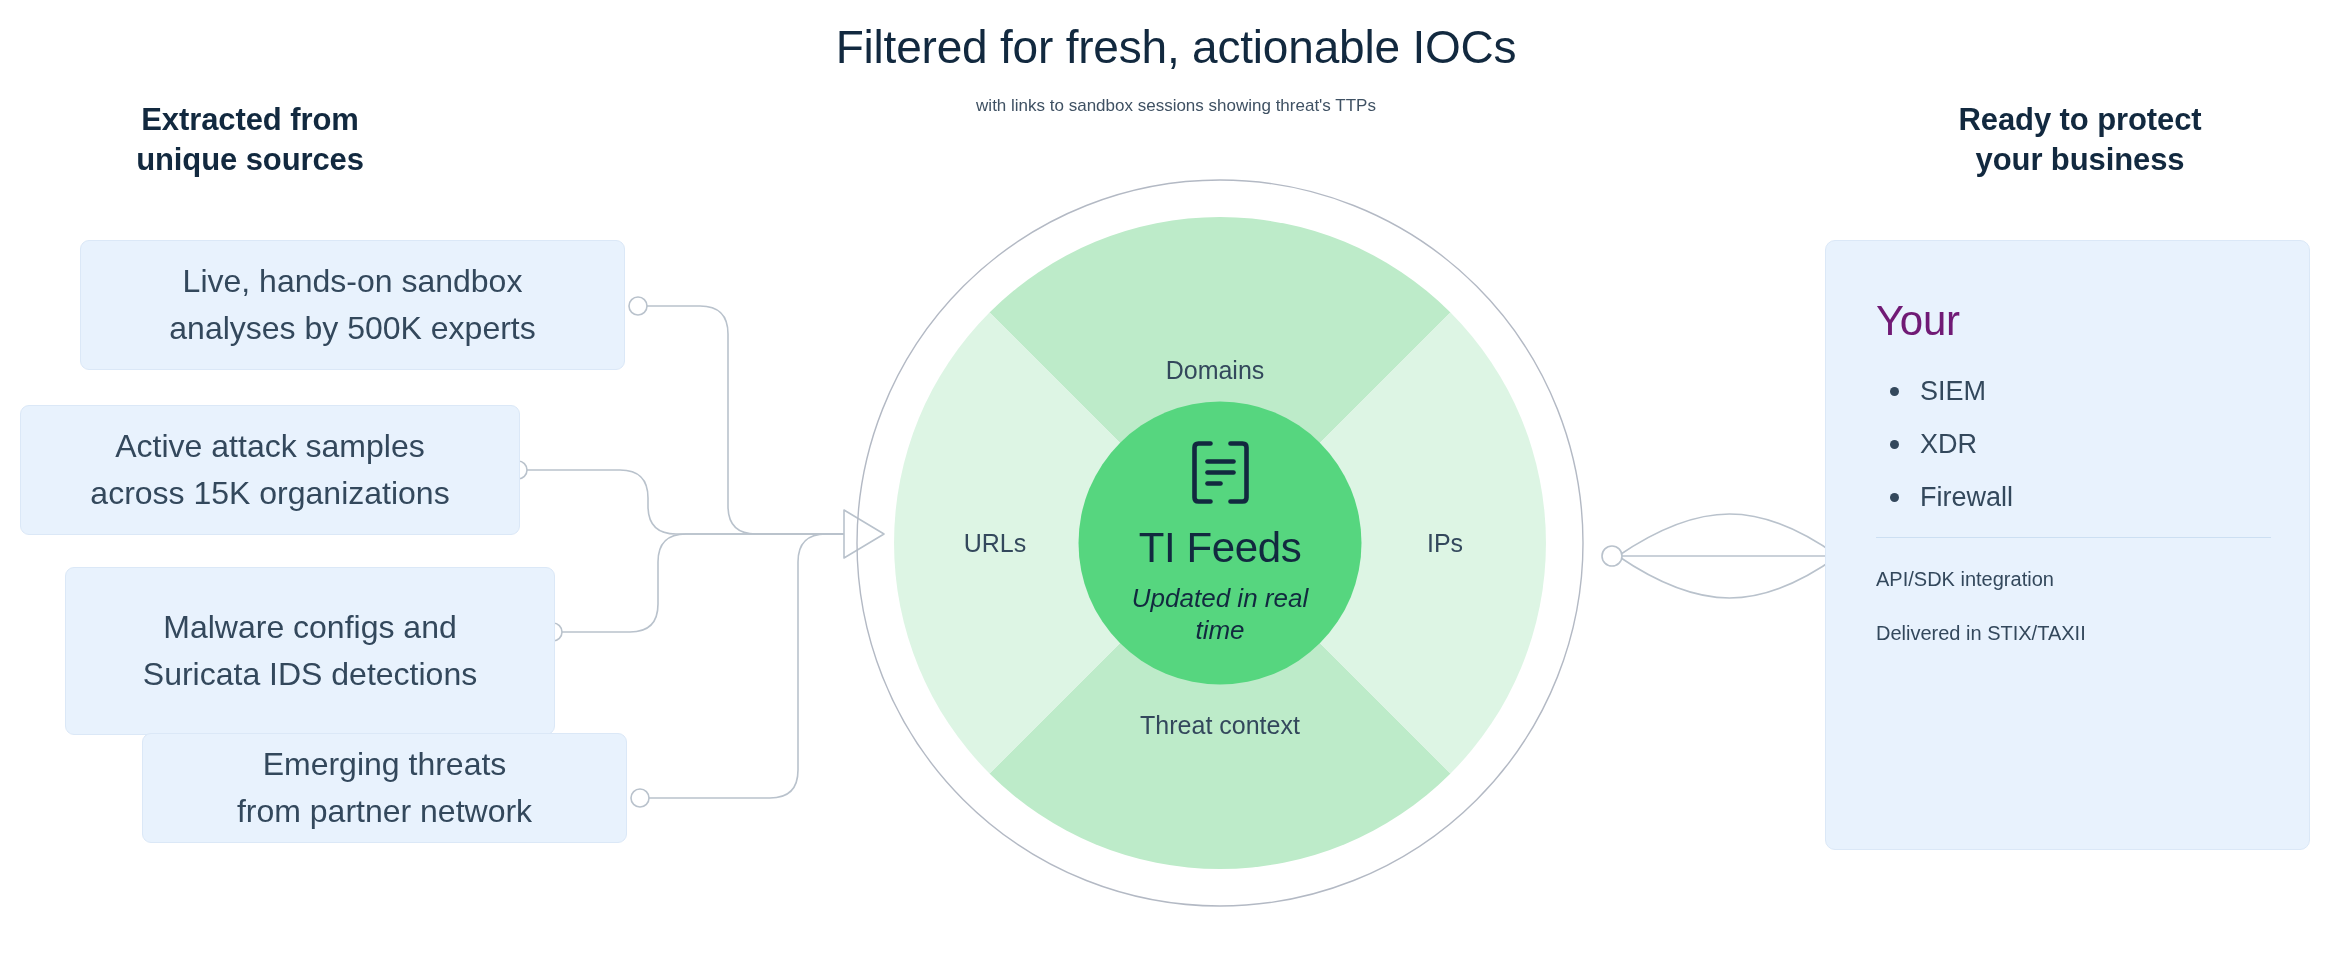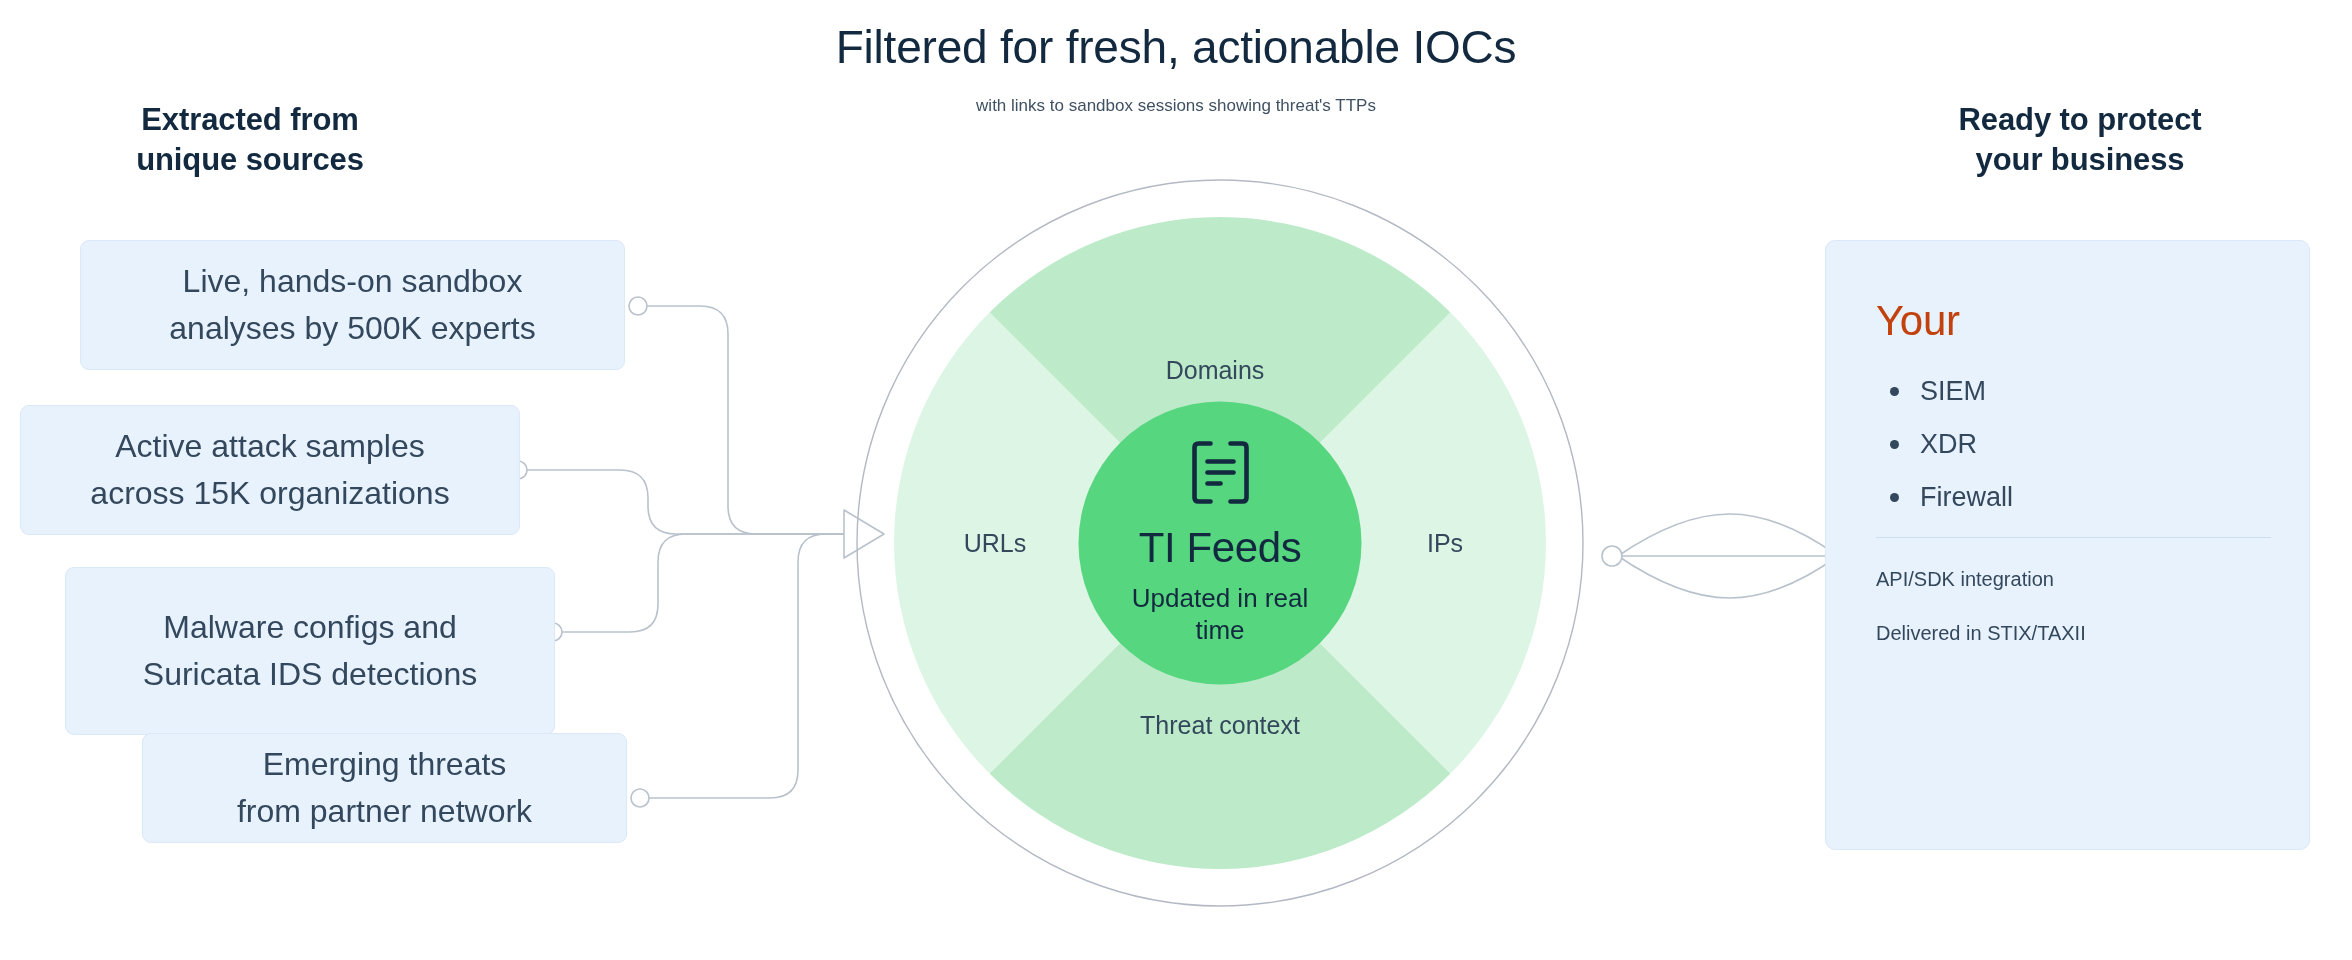--- a/index.html
+++ b/index.html
@@ -39,21 +39,21 @@
     padding:6px 14px;
   }
 
   
   .panel{
     position:absolute; left:1825px; top:240px; width:485px; height:610px;
     background:#e8f2fd; border:1px solid #dbe8f7; border-radius:10px;
     padding:56px 50px 0 50px;
   }
   .panel h2{
-    font-size:42px; font-weight:400; line-height:1.13; color:#c2410c;
+    font-size:42px; font-weight:400; line-height:1.13; color:#701a75;
     letter-spacing:-.3px;
   }
   .panel ul{ list-style:none; margin:34px 0 0 10px; }
   .panel ul li{
     font-size:27px; color:#33485c; line-height:1.0; margin-bottom:26px;
     position:relative; padding-left:34px;
   }
   .panel ul li::before{
     content:""; position:absolute; left:4px; top:9px; width:9px; height:9px;
     border-radius:50%; background:#33485c;
@@ -83,21 +83,21 @@
     width:283px; height:283px; border-radius:50%; background:#56d67f;
     display:flex; flex-direction:column; align-items:center; justify-content:center;
   }
   .hub .hub-icon{ margin-bottom:2px; }
   .hub .hub-title{
     font-size:42px; font-weight:400; color:#12293f; letter-spacing:-.4px;
     line-height:1; margin-top:19px;
   }
   .hub .hub-sub{
     font-size:26px; color:#12293f; line-height:1.22; margin-top:14px;
-    text-align:center; width:200px;
+    text-align:center; width:200px;font-style:italic;
   }
 
   
   #conn{ position:absolute; left:0; top:0; width:2352px; height:960px; pointer-events:none; }
 </style>
 </head>
 <body>
 
 <div id="stage">
 

